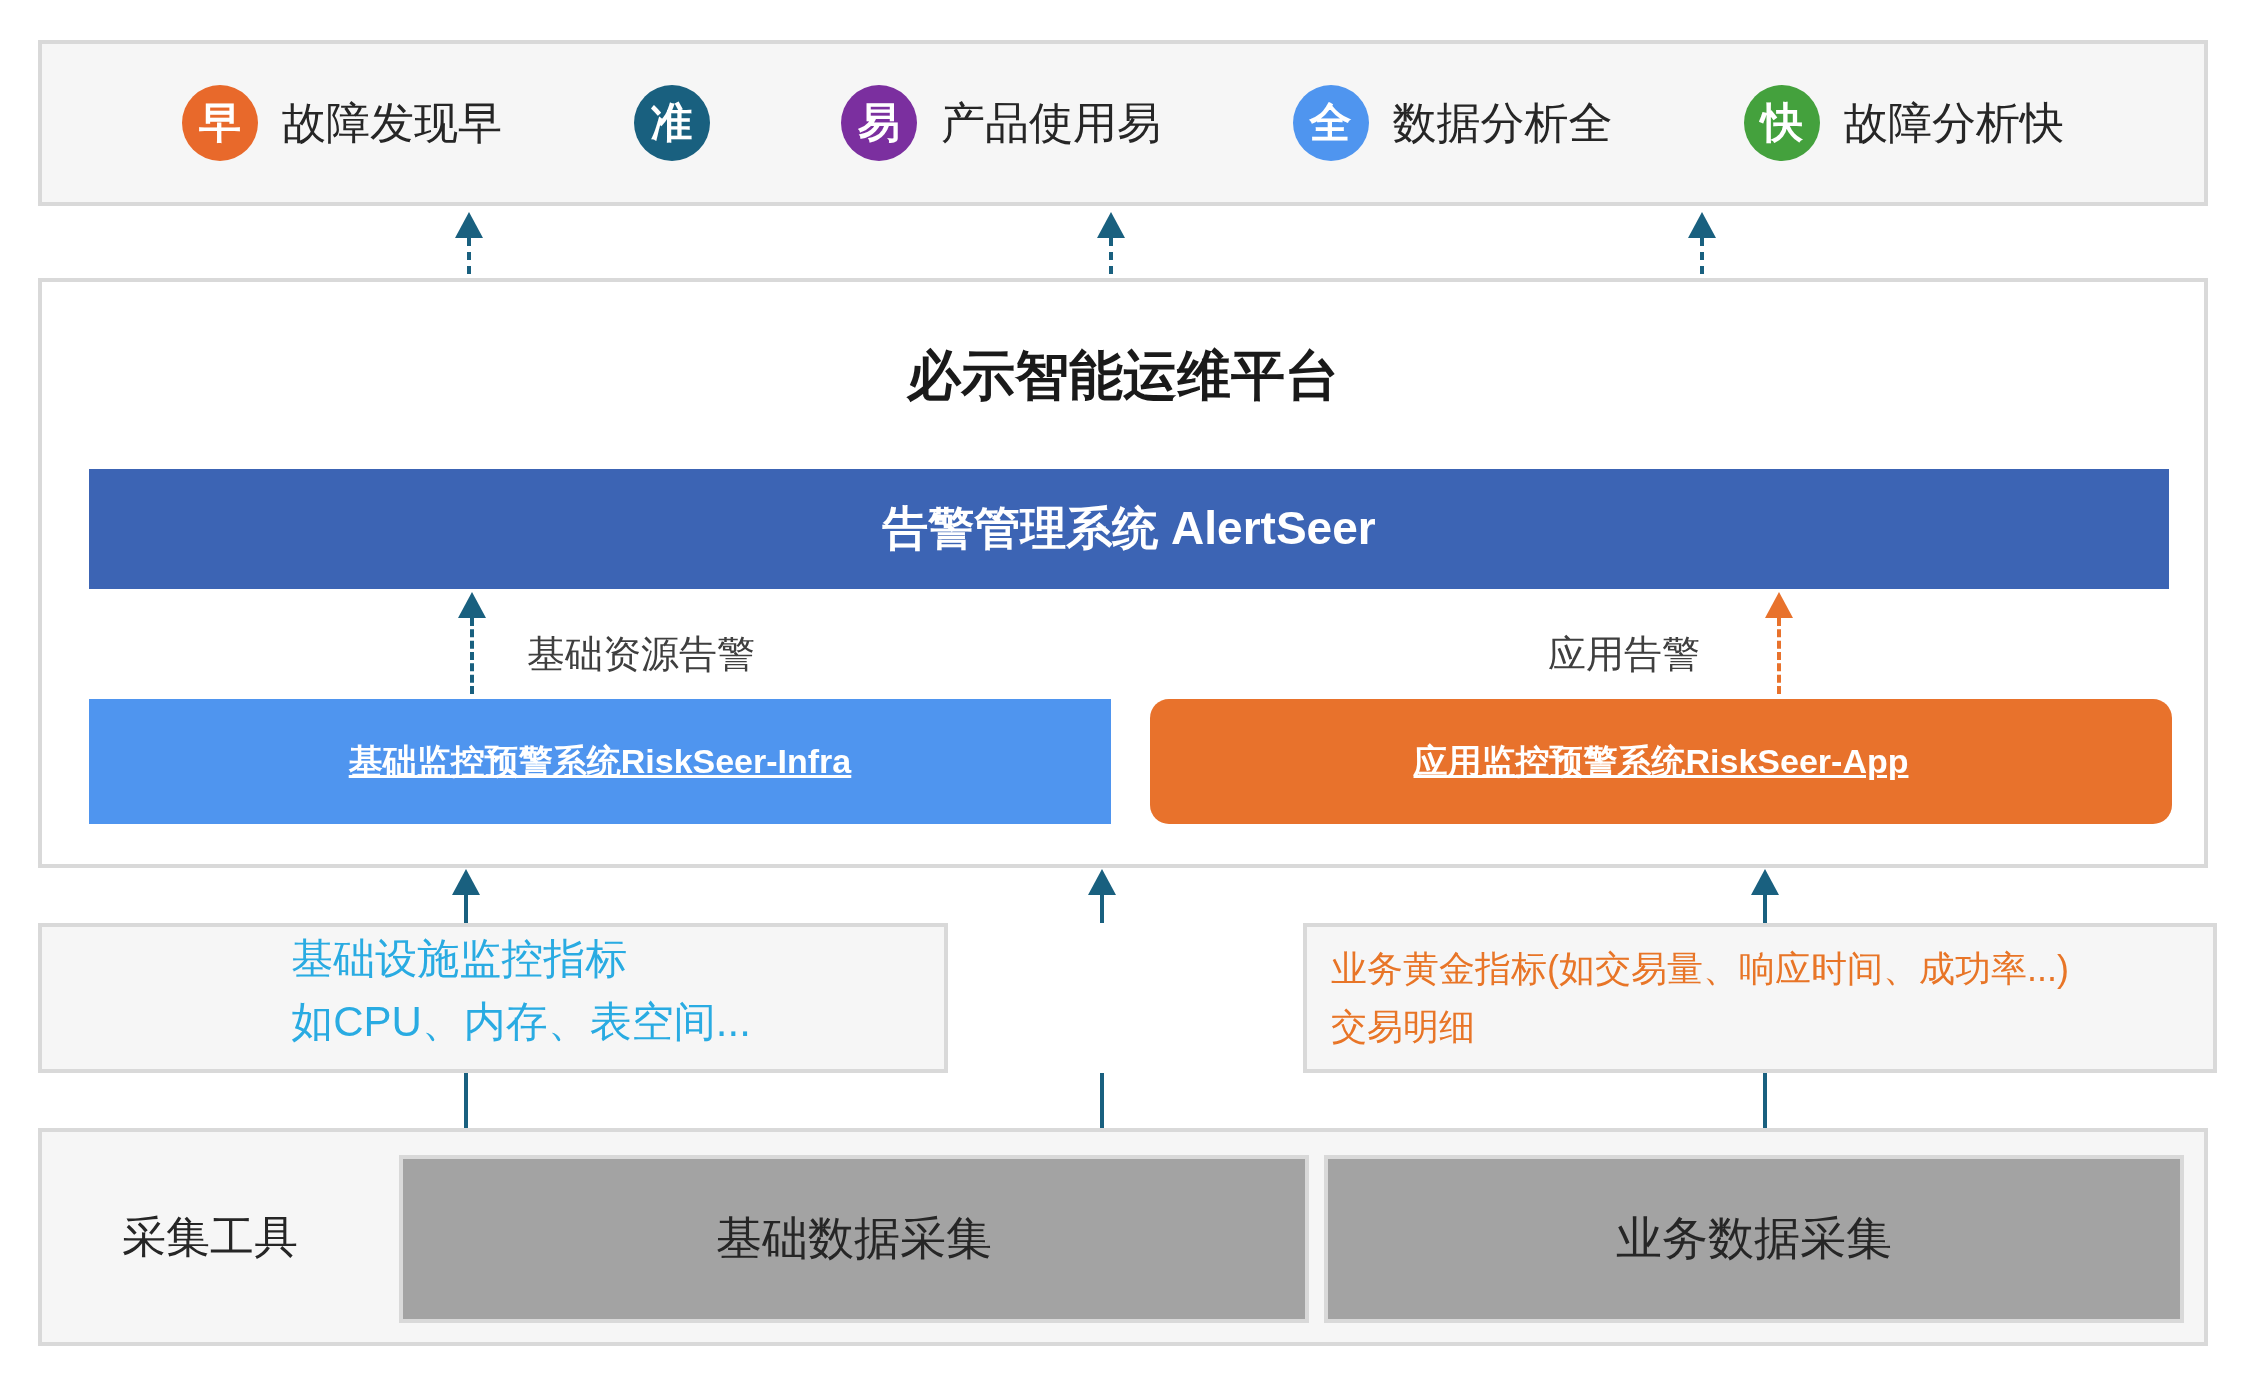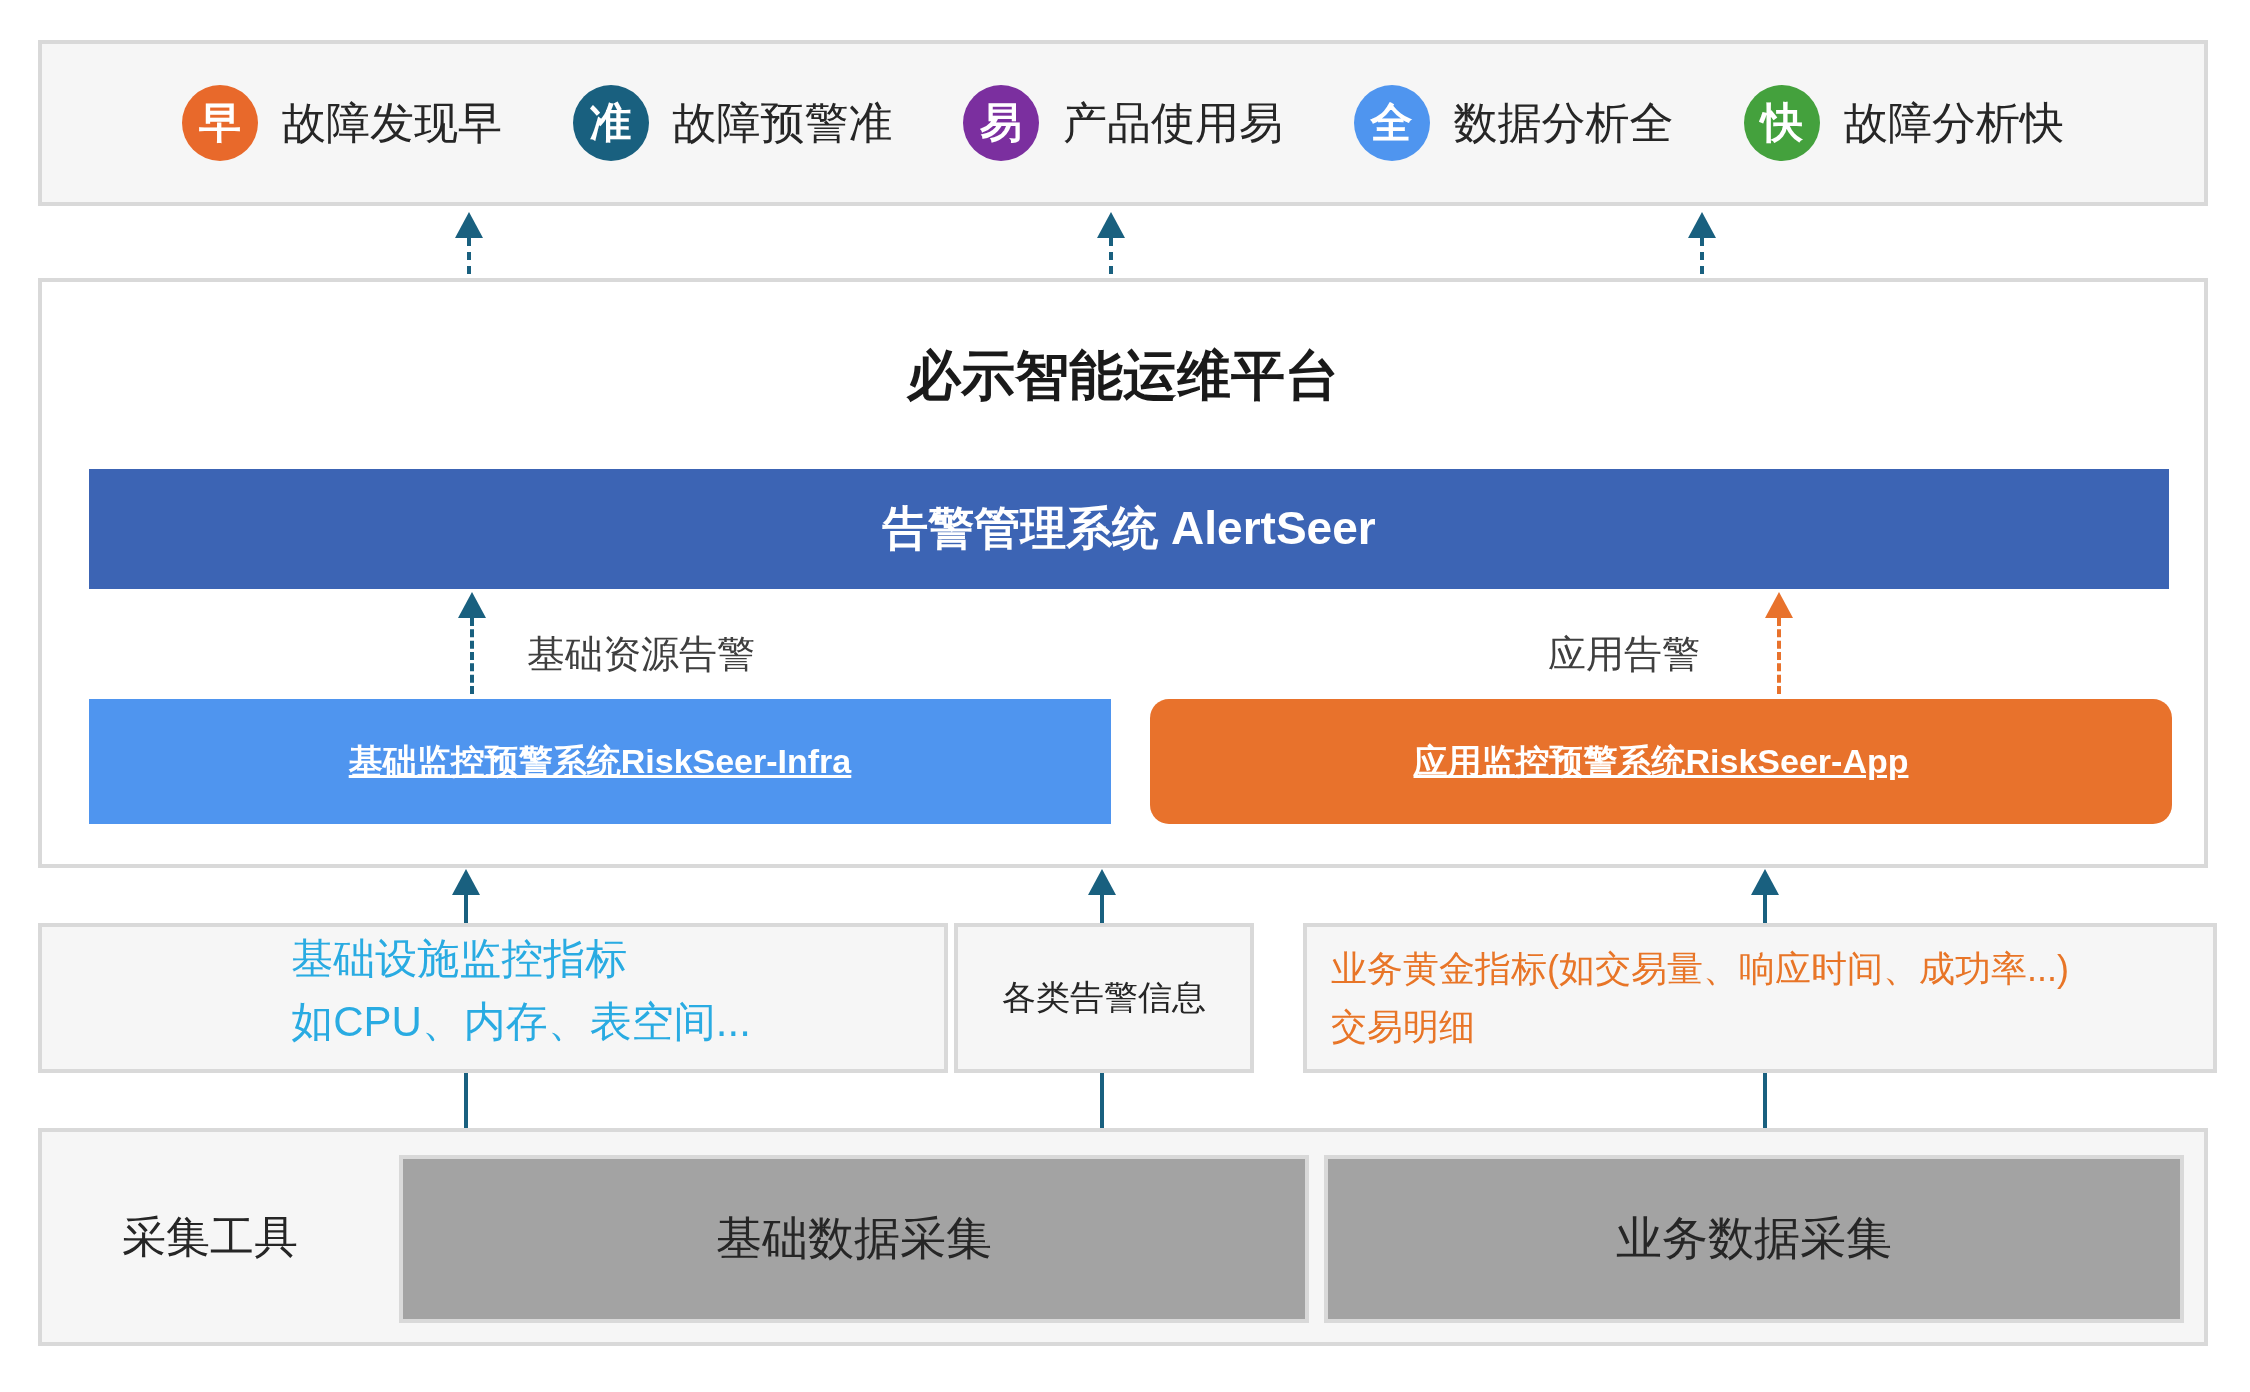--- a/index.html
+++ b/index.html
@@ -93,21 +93,20 @@
 <div class="page">
 
   <div class="top-bar" id="features-bar">
   <div class="feature-item">
     <span class="badge" style="background: rgb(232, 105, 43);">早</span>
     <span class="feature-label">故障发现早</span>
   </div>
 
   <div class="feature-item">
     <span class="badge" style="background: rgb(25, 96, 127);">准</span>
-    <span class="feature-label">故障预警准</span>
   </div>
 
   <div class="feature-item">
     <span class="badge" style="background: rgb(123, 47, 159);">易</span>
     <span class="feature-label">产品使用易</span>
   </div>
 
   <div class="feature-item">
     <span class="badge" style="background: rgb(79, 149, 239);">全</span>
     <span class="feature-label">数据分析全</span>
@@ -164,21 +163,20 @@
     <div class="head"></div>
     <div class="shaft"></div>
   </div>
 
   <div class="source-box source-infra">
     <div class="inner">
       <div>基础设施监控指标</div>
       <div>如CPU、内存、表空间...</div>
     </div>
   </div>
-  <div class="source-box source-alerts">各类告警信息</div>
   <div class="source-box source-business">
     <div>业务黄金指标(如交易量、响应时间、成功率...)</div>
     <div>交易明细</div>
   </div>
 
   <div class="vline" style="left:466px; top:1073px; height:57px;"></div>
   <div class="vline" style="left:1102px; top:1073px; height:57px;"></div>
   <div class="vline" style="left:1765px; top:1073px; height:57px;"></div>
 
   <div class="bottom-panel">

